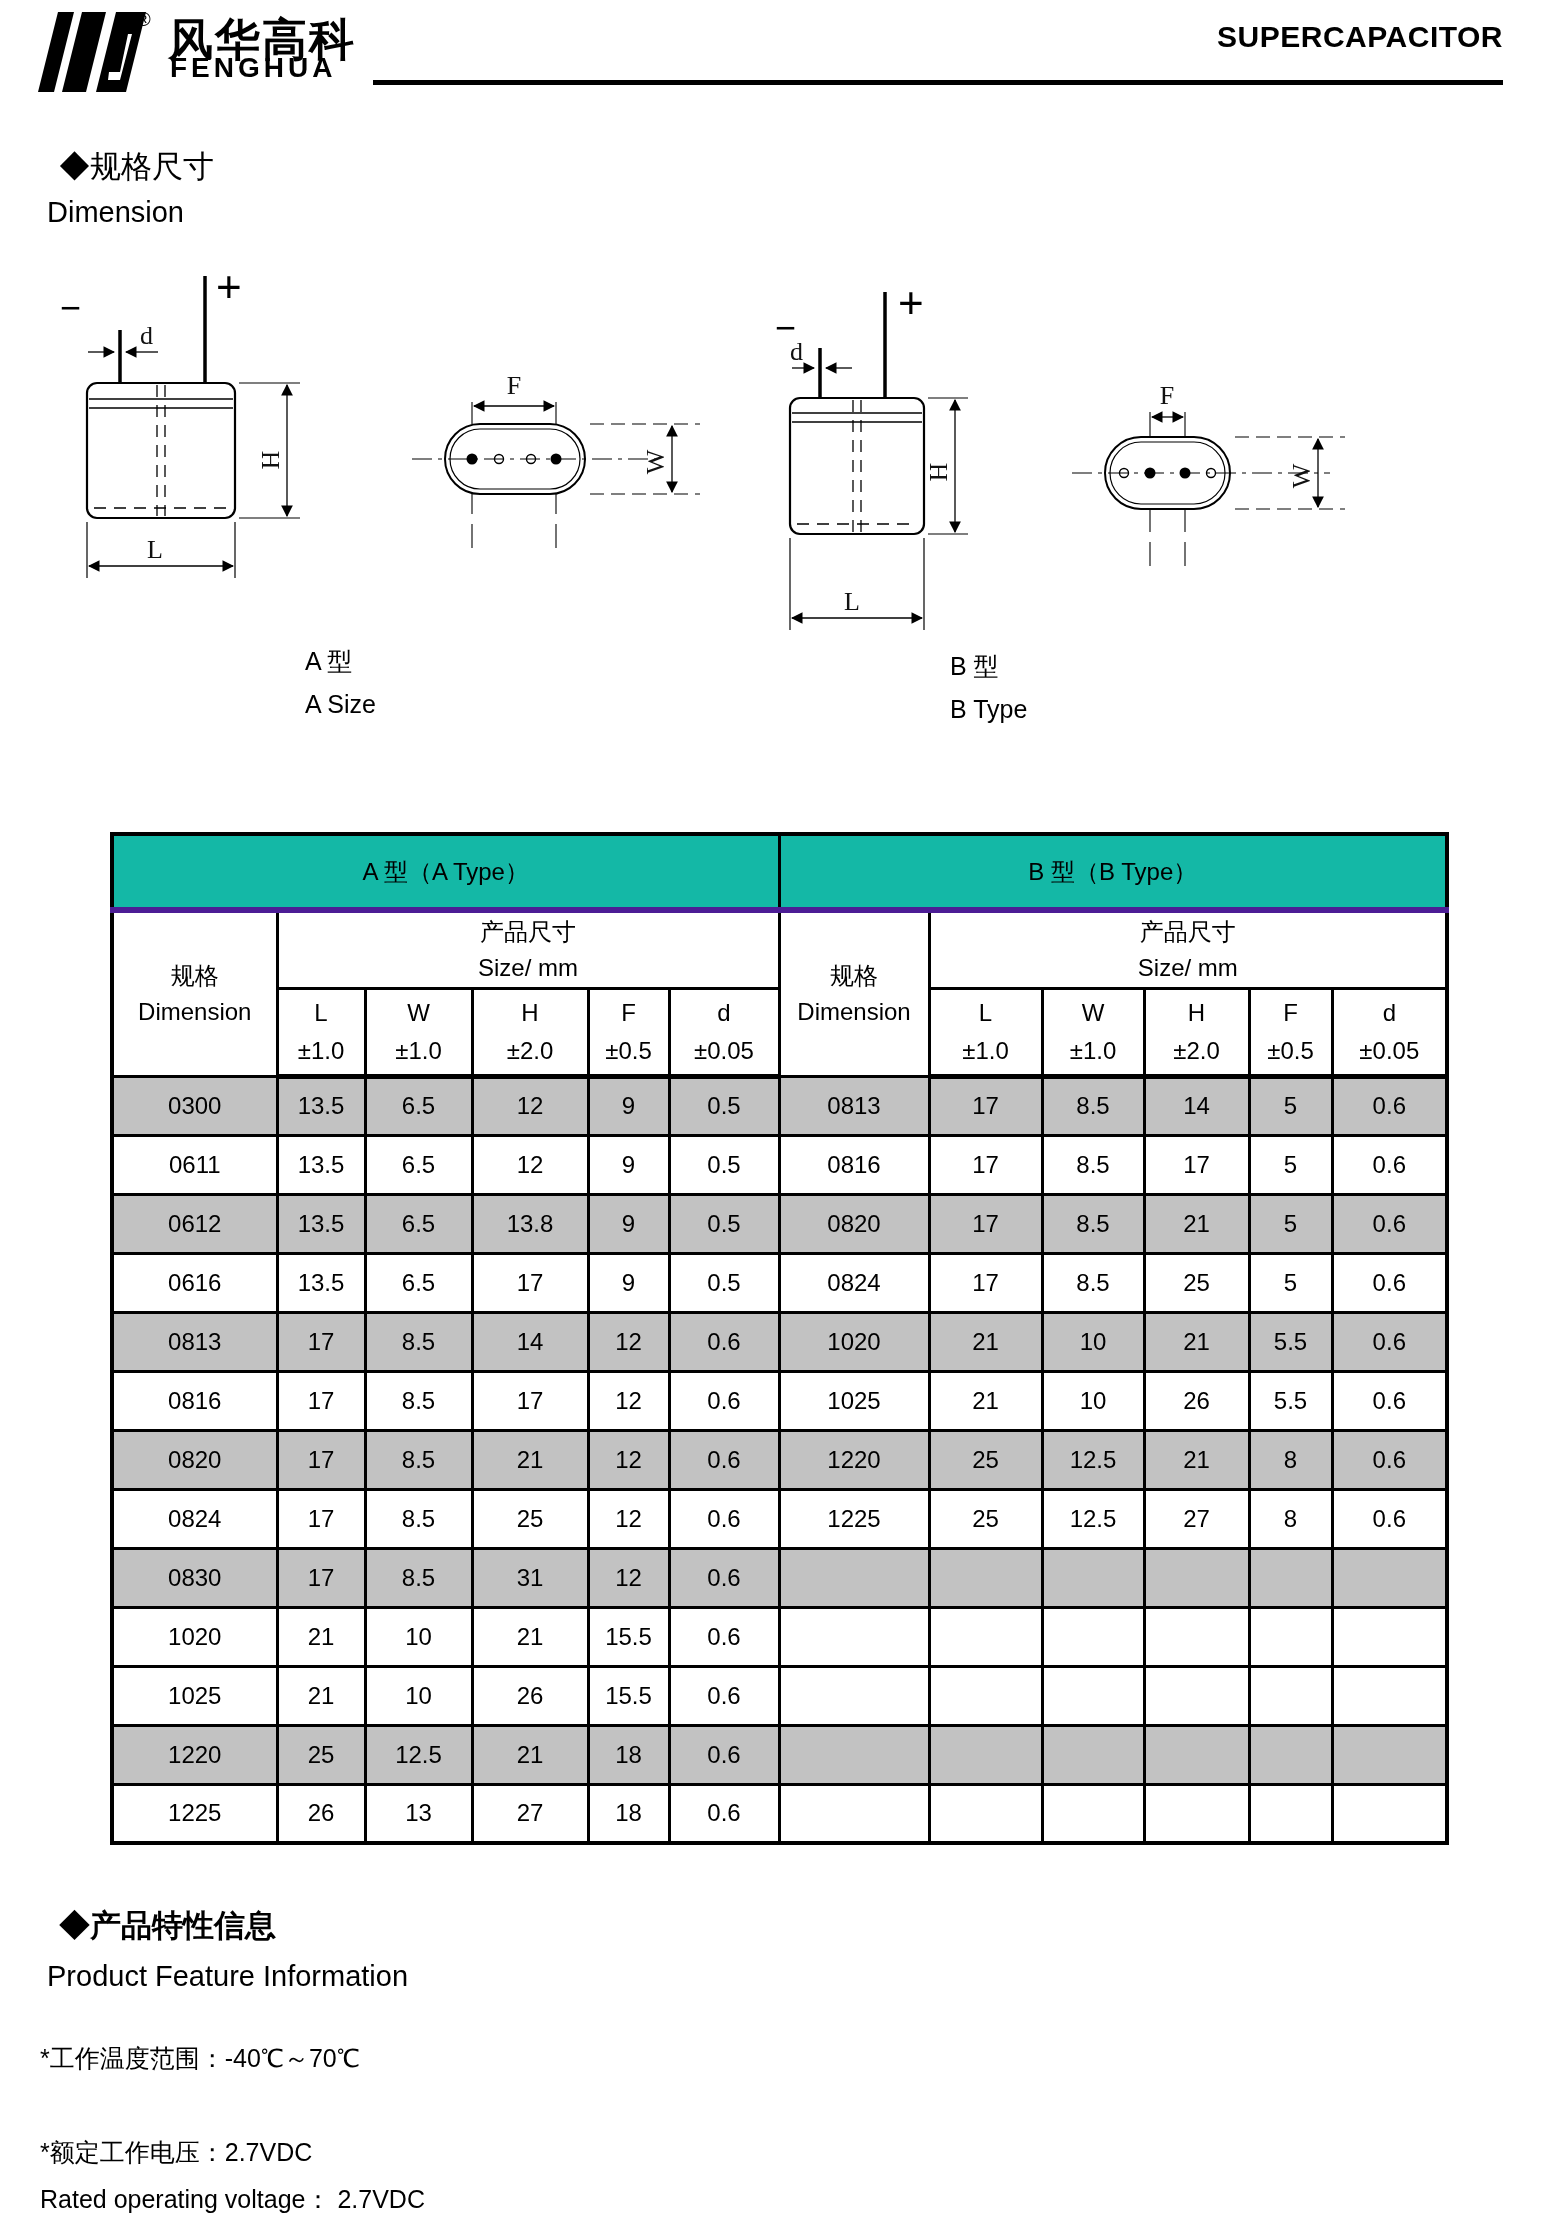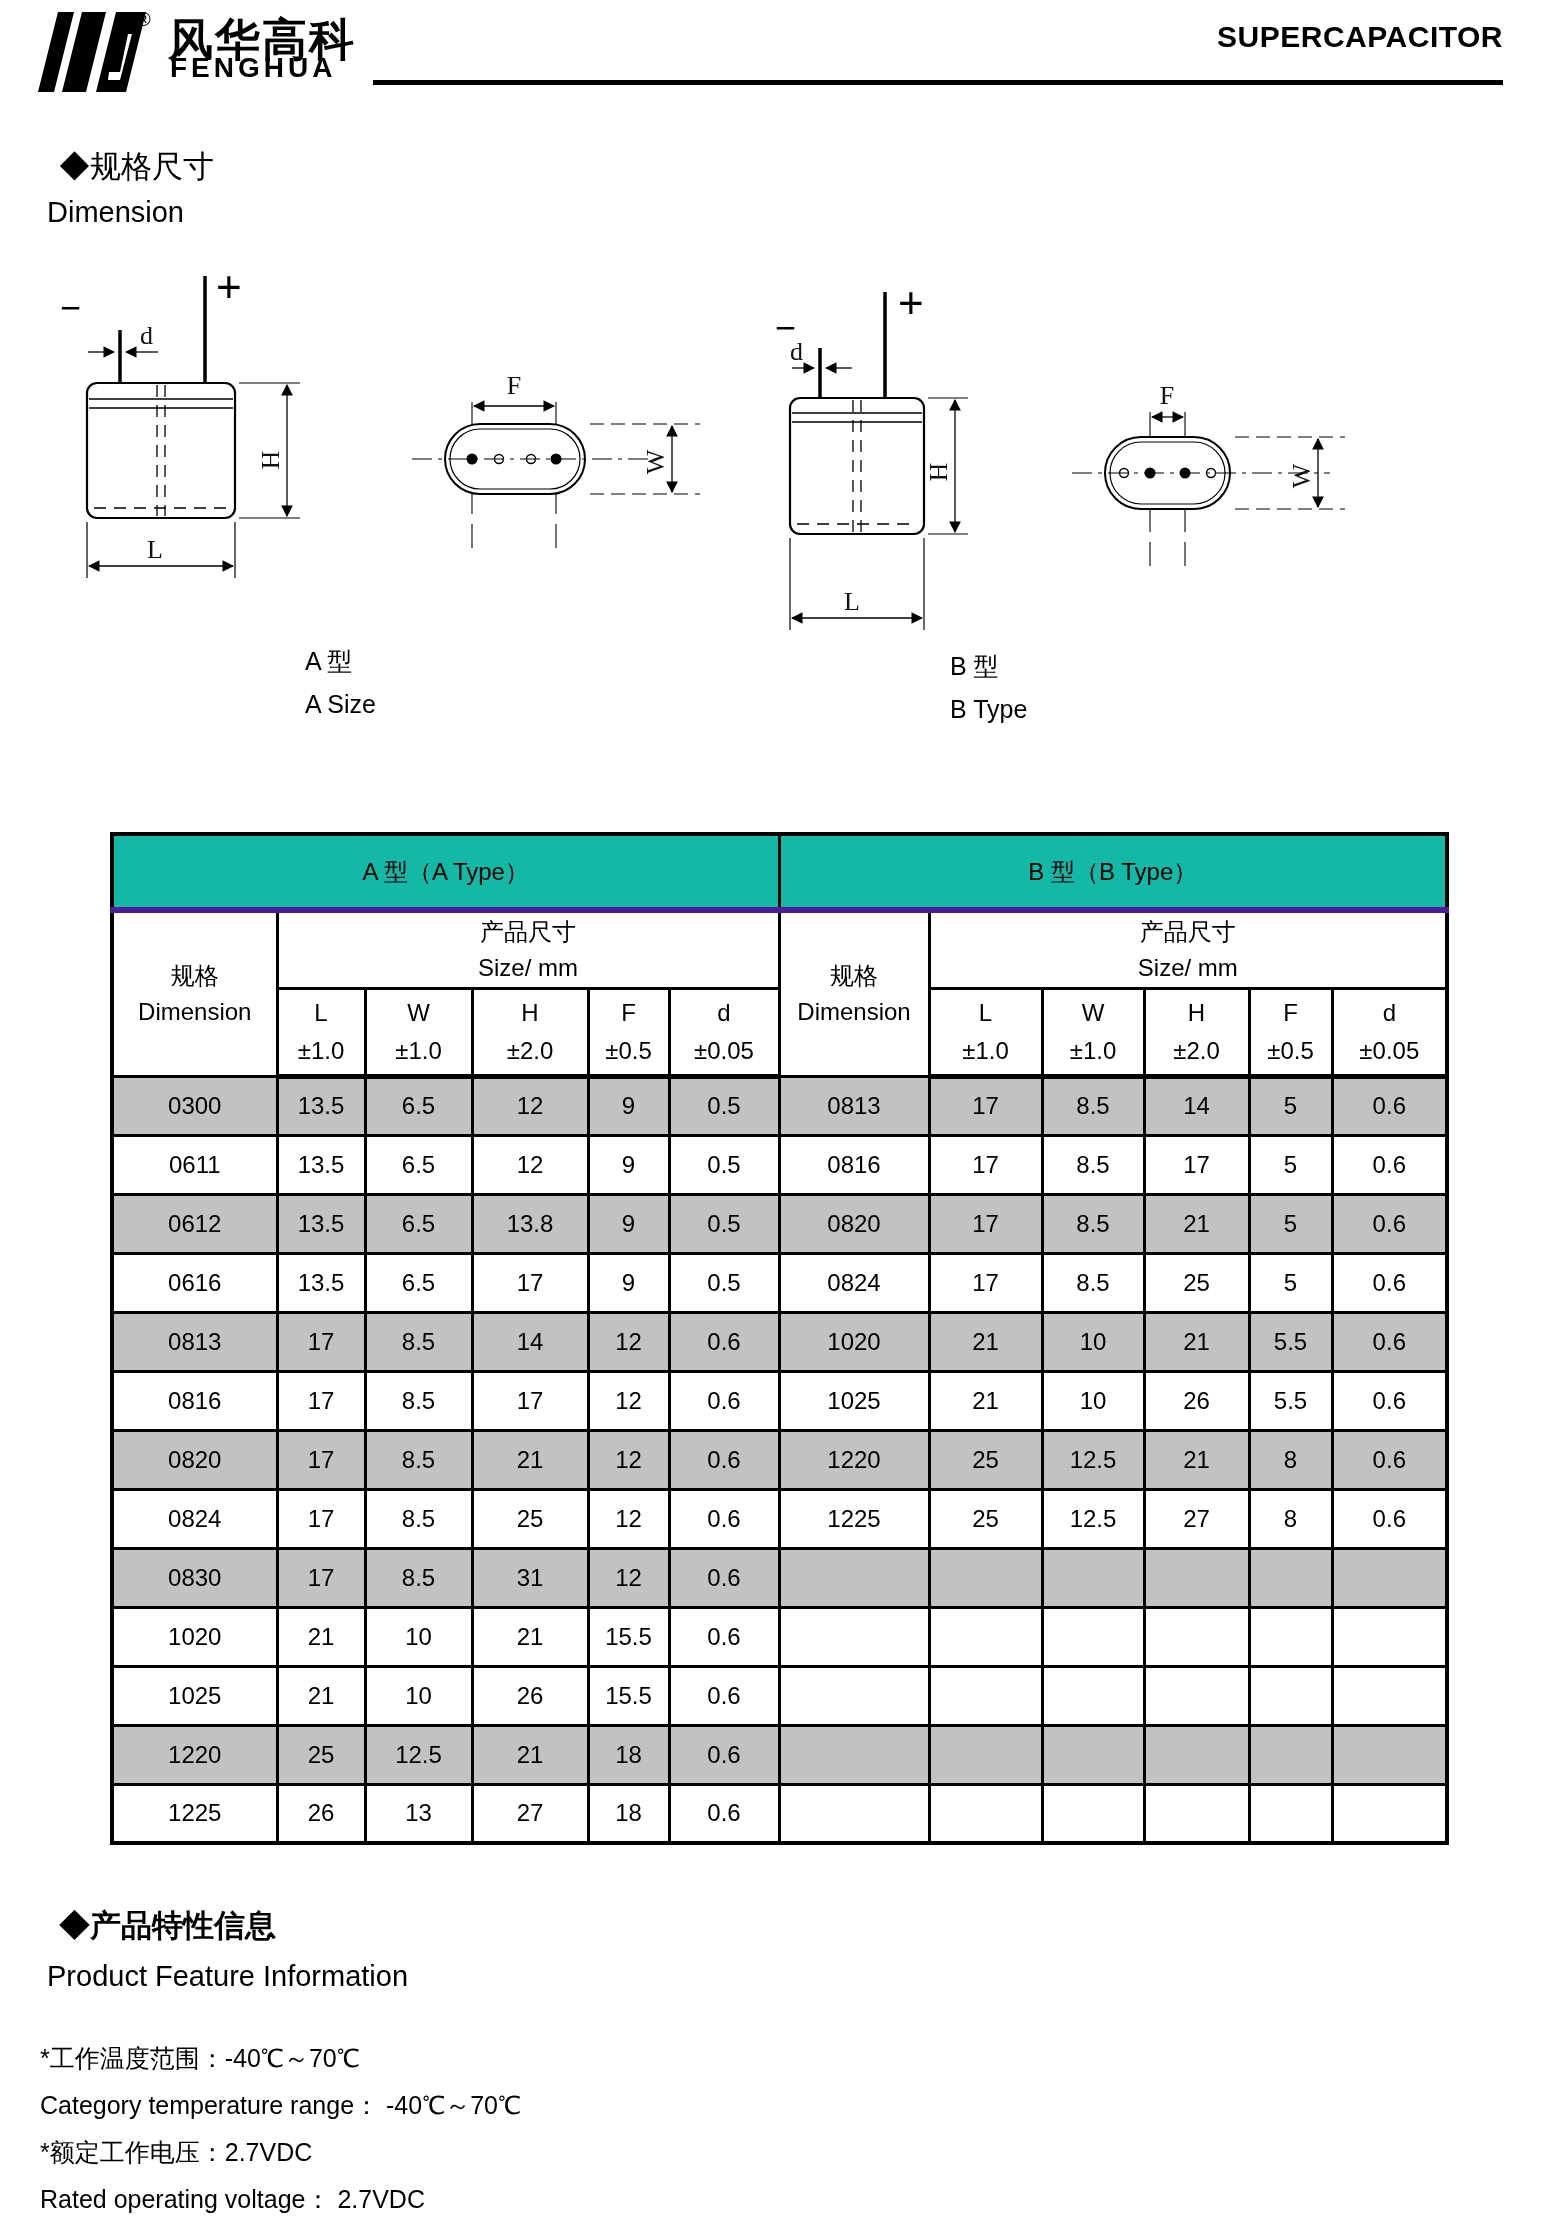--- a/index.html
+++ b/index.html
@@ -438,17 +438,16 @@
           <td></td>
           <td></td>
           <td></td>
         </tr>
       </tbody>
   </table>
 
   <div class="sec-head-cn bold" style="top:1905px;">◆产品特性信息</div>
   <div class="sec-head-en" style="top:1960px;">Product Feature Information</div>
   <div class="feature-item" style="top:2042px;">*工作温度范围：-40℃～70℃</div>
-  <div class="feature-item" style="top:2089px;">Category temperature range： -40℃～70℃</div>
   <div class="feature-item" style="top:2136px;">*额定工作电压：2.7VDC</div>
   <div class="feature-item" style="top:2183px;text-align:center;">Rated operating voltage： 2.7VDC</div>
 
 </div>
 
 </body></html>

